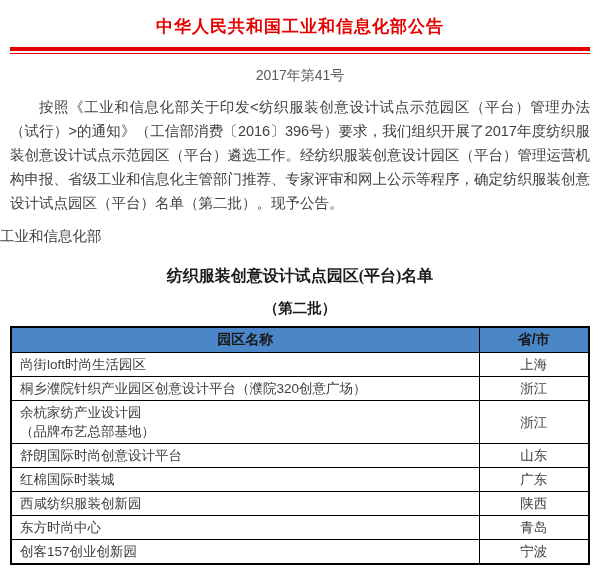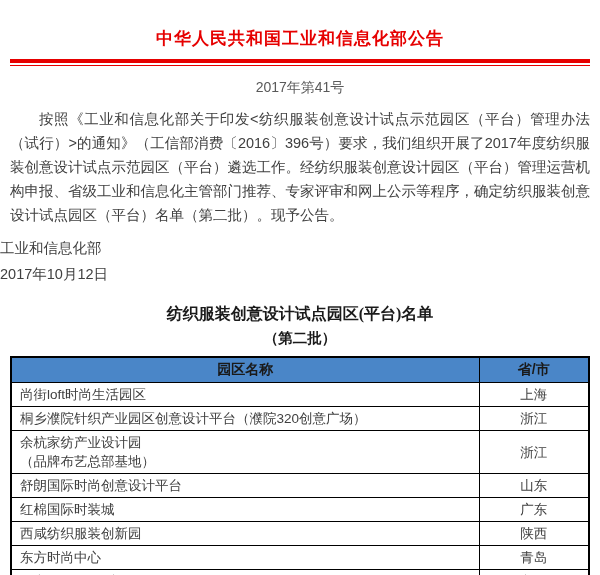--- a/index.html
+++ b/index.html
@@ -9,21 +9,21 @@
     font-family: "Liberation Sans", "DejaVu Sans", sans-serif;
   }
   .page {
     position: relative;
     width: 600px;
     height: 575px;
     background: #ffffff;
     overflow: hidden;
   }
   .announce-title {
-    padding-top: 27px;
+    padding-top: 15px;
     text-align: center;
     font-size: 17px;
     font-weight: bold;
     color: #e60000;
     letter-spacing: 1px;
   }
   .red-rule {
     margin: 9px 10px 0 10px;
   }
   .red-rule-thick {
@@ -57,21 +57,21 @@
   }
   .list-title {
     margin-top: 17px;
     text-align: center;
     font-family: "Liberation Serif", "DejaVu Serif", serif;
     font-weight: bold;
     font-size: 16px;
     color: #1a1a1a;
   }
   .list-subtitle {
-    margin-top: 4px;
+    margin-top: 12px;
     text-align: center;
     font-family: "Liberation Serif", "DejaVu Serif", serif;
     font-weight: bold;
     font-size: 14.5px;
     color: #1a1a1a;
   }
   table.parks {
     width: 578px;
     margin: 8px auto 0 auto;
     border-collapse: collapse;
@@ -112,21 +112,20 @@
     <div class="red-rule-thick"></div>
     <div class="red-rule-thin"></div>
   </div>
 
   <div class="doc-number">2017年第41号</div>
 
   <p class="body-para">按照《工业和信息化部关于印发&lt;纺织服装创意设计试点示范园区（平台）管理办法（试行）&gt;的通知》（工信部消费〔2016〕396号）要求，我们组织开展了2017年度纺织服装创意设计试点示范园区（平台）遴选工作。经纺织服装创意设计园区（平台）管理运营机构申报、省级工业和信息化主管部门推荐、专家评审和网上公示等程序，确定纺织服装创意设计试点园区（平台）名单（第二批）。现予公告。</p>
 
   <div class="sig-block">
     <div>工业和信息化部</div>
-    <div>2017年10月12日</div>
   </div>
 
   <div class="list-title">纺织服装创意设计试点园区(平台)名单</div>
 
   <div class="list-subtitle">（第二批）</div>
 
   <table class="parks">
     <colgroup>
       <col class="name-col">
       <col class="prov-col">

